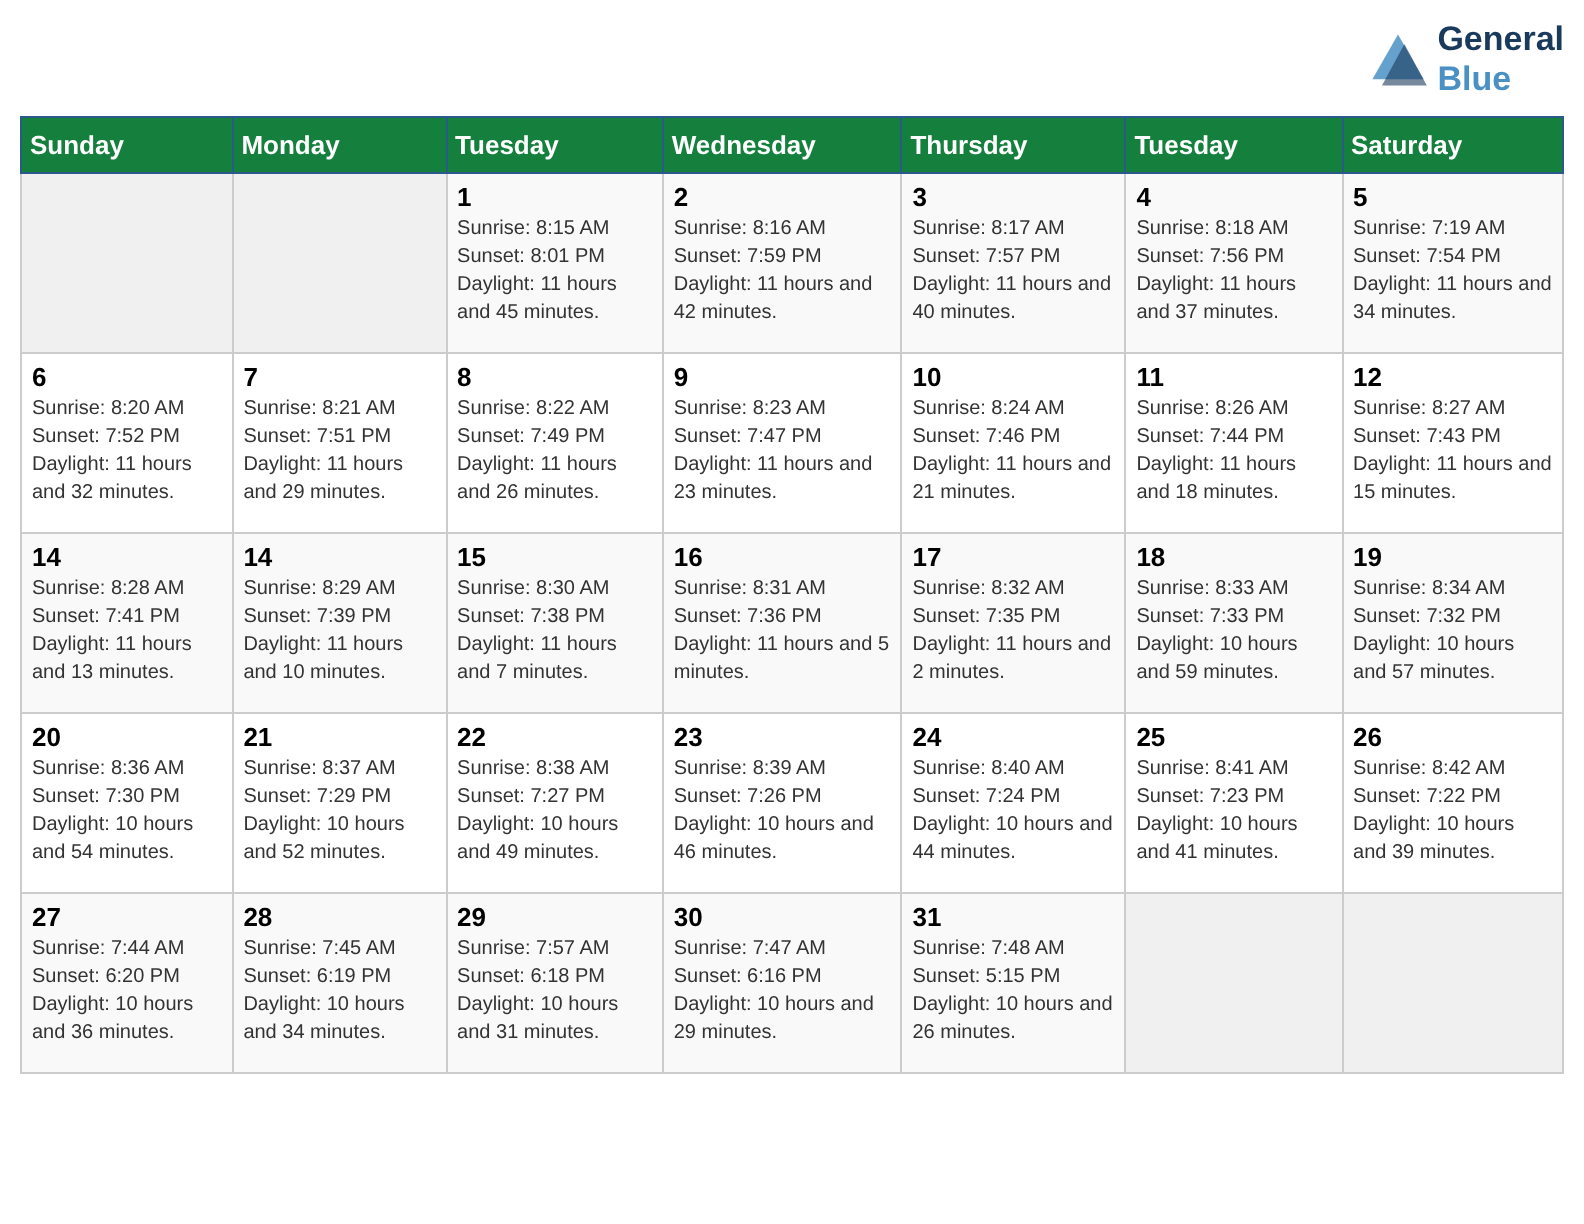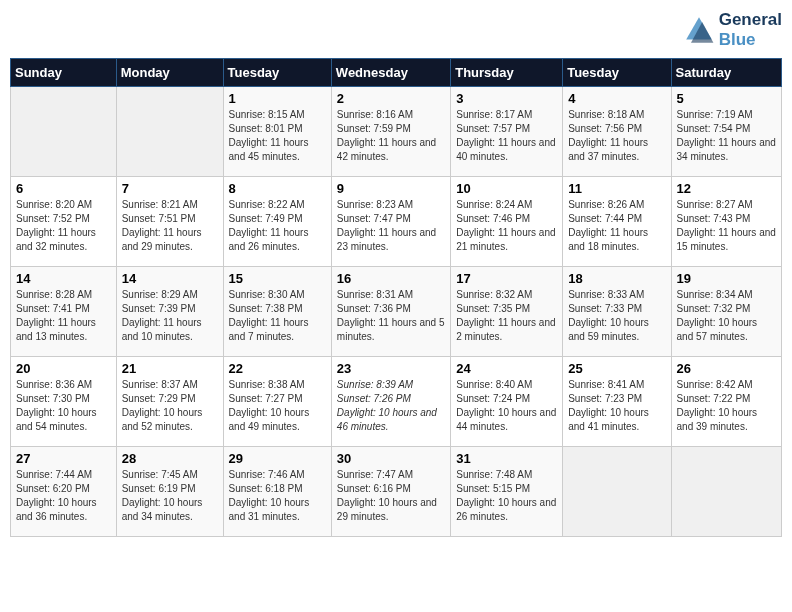--- a/index.html
+++ b/index.html
@@ -36,21 +36,21 @@
     .location-title {
       font-size: 16px;
       color: #555;
     }
     table {
       width: 100%;
       border-collapse: collapse;
       font-size: 11px;
     }
     thead tr {
-      background-color: #0f172a;
+      background-color: #15803d;
       color: #fff;
     }
     thead th {
       padding: 6px 4px;
       text-align: left;
       font-size: 13px;
       font-weight: bold;
       border: 1px solid #2a5a8a;
     }
     tbody tr {
@@ -252,21 +252,21 @@
 Daylight: 10 hours and 52 minutes.</div>
         </td>
         <td>
           <span class="day-num">22</span>
           <div class="day-detail" style="white-space: pre-line;">Sunrise: 8:38 AM
 Sunset: 7:27 PM
 Daylight: 10 hours and 49 minutes.</div>
         </td>
         <td>
           <span class="day-num">23</span>
-          <div class="day-detail" style="white-space: pre-line; font-style: italic;">Sunrise: 8:39 AM
+          <div class="day-detail" style="white-space: pre-line;">Sunrise: 8:39 AM
 Sunset: 7:26 PM
 Daylight: 10 hours and 46 minutes.</div>
         </td>
         <td>
           <span class="day-num">24</span>
           <div class="day-detail" style="white-space: pre-line;">Sunrise: 8:40 AM
 Sunset: 7:24 PM
 Daylight: 10 hours and 44 minutes.</div>
         </td>
         <td>
@@ -290,21 +290,21 @@
 Daylight: 10 hours and 36 minutes.</div>
         </td>
         <td>
           <span class="day-num">28</span>
           <div class="day-detail" style="white-space: pre-line;">Sunrise: 7:45 AM
 Sunset: 6:19 PM
 Daylight: 10 hours and 34 minutes.</div>
         </td>
         <td>
           <span class="day-num">29</span>
-          <div class="day-detail" style="white-space: pre-line;">Sunrise: 7:46 AM
+          <div class="day-detail" style="white-space: pre-line;">Sunrise: 7:57 AM
 Sunset: 6:18 PM
 Daylight: 10 hours and 31 minutes.</div>
         </td>
         <td>
           <span class="day-num">30</span>
           <div class="day-detail" style="white-space: pre-line;">Sunrise: 7:47 AM
 Sunset: 6:16 PM
 Daylight: 10 hours and 29 minutes.</div>
         </td>
         <td>

